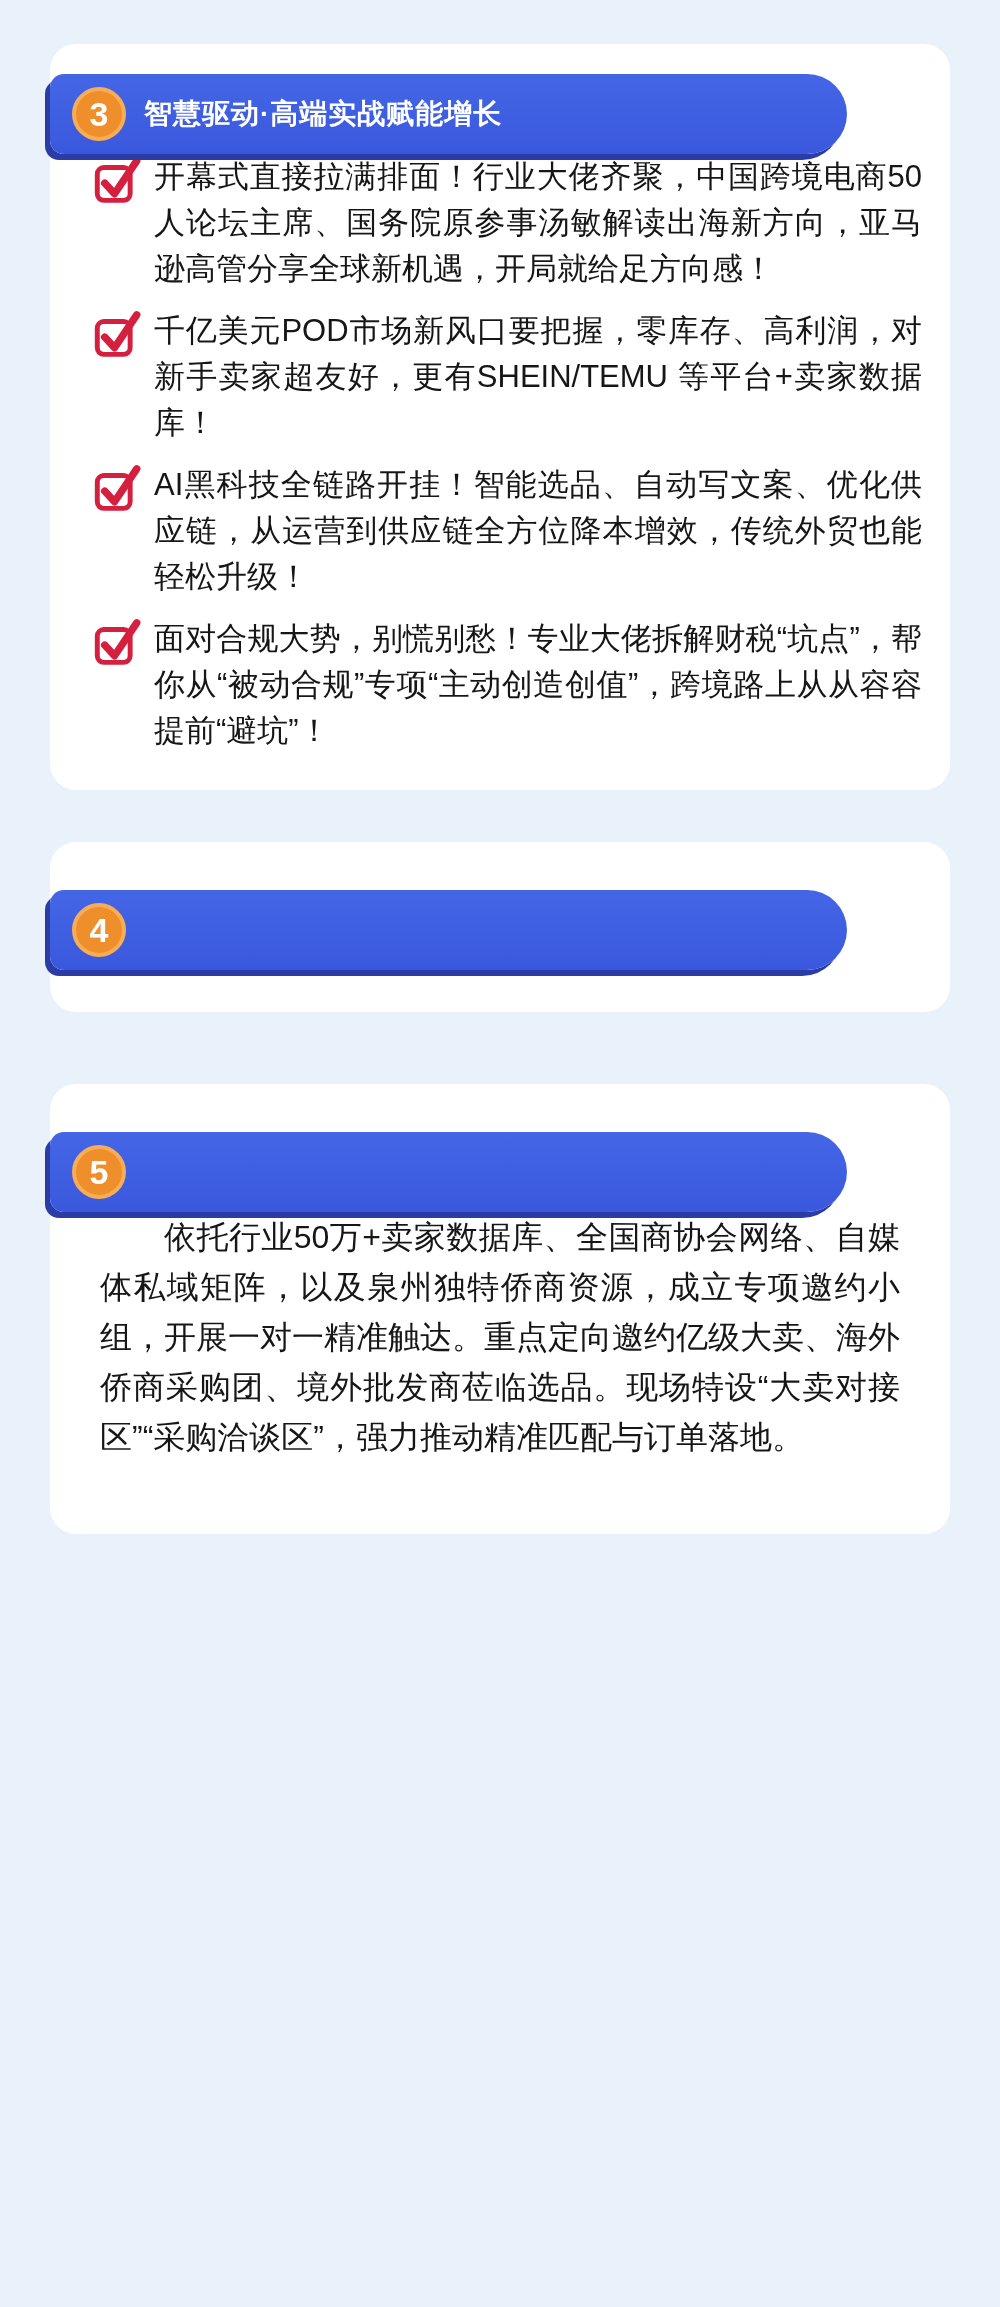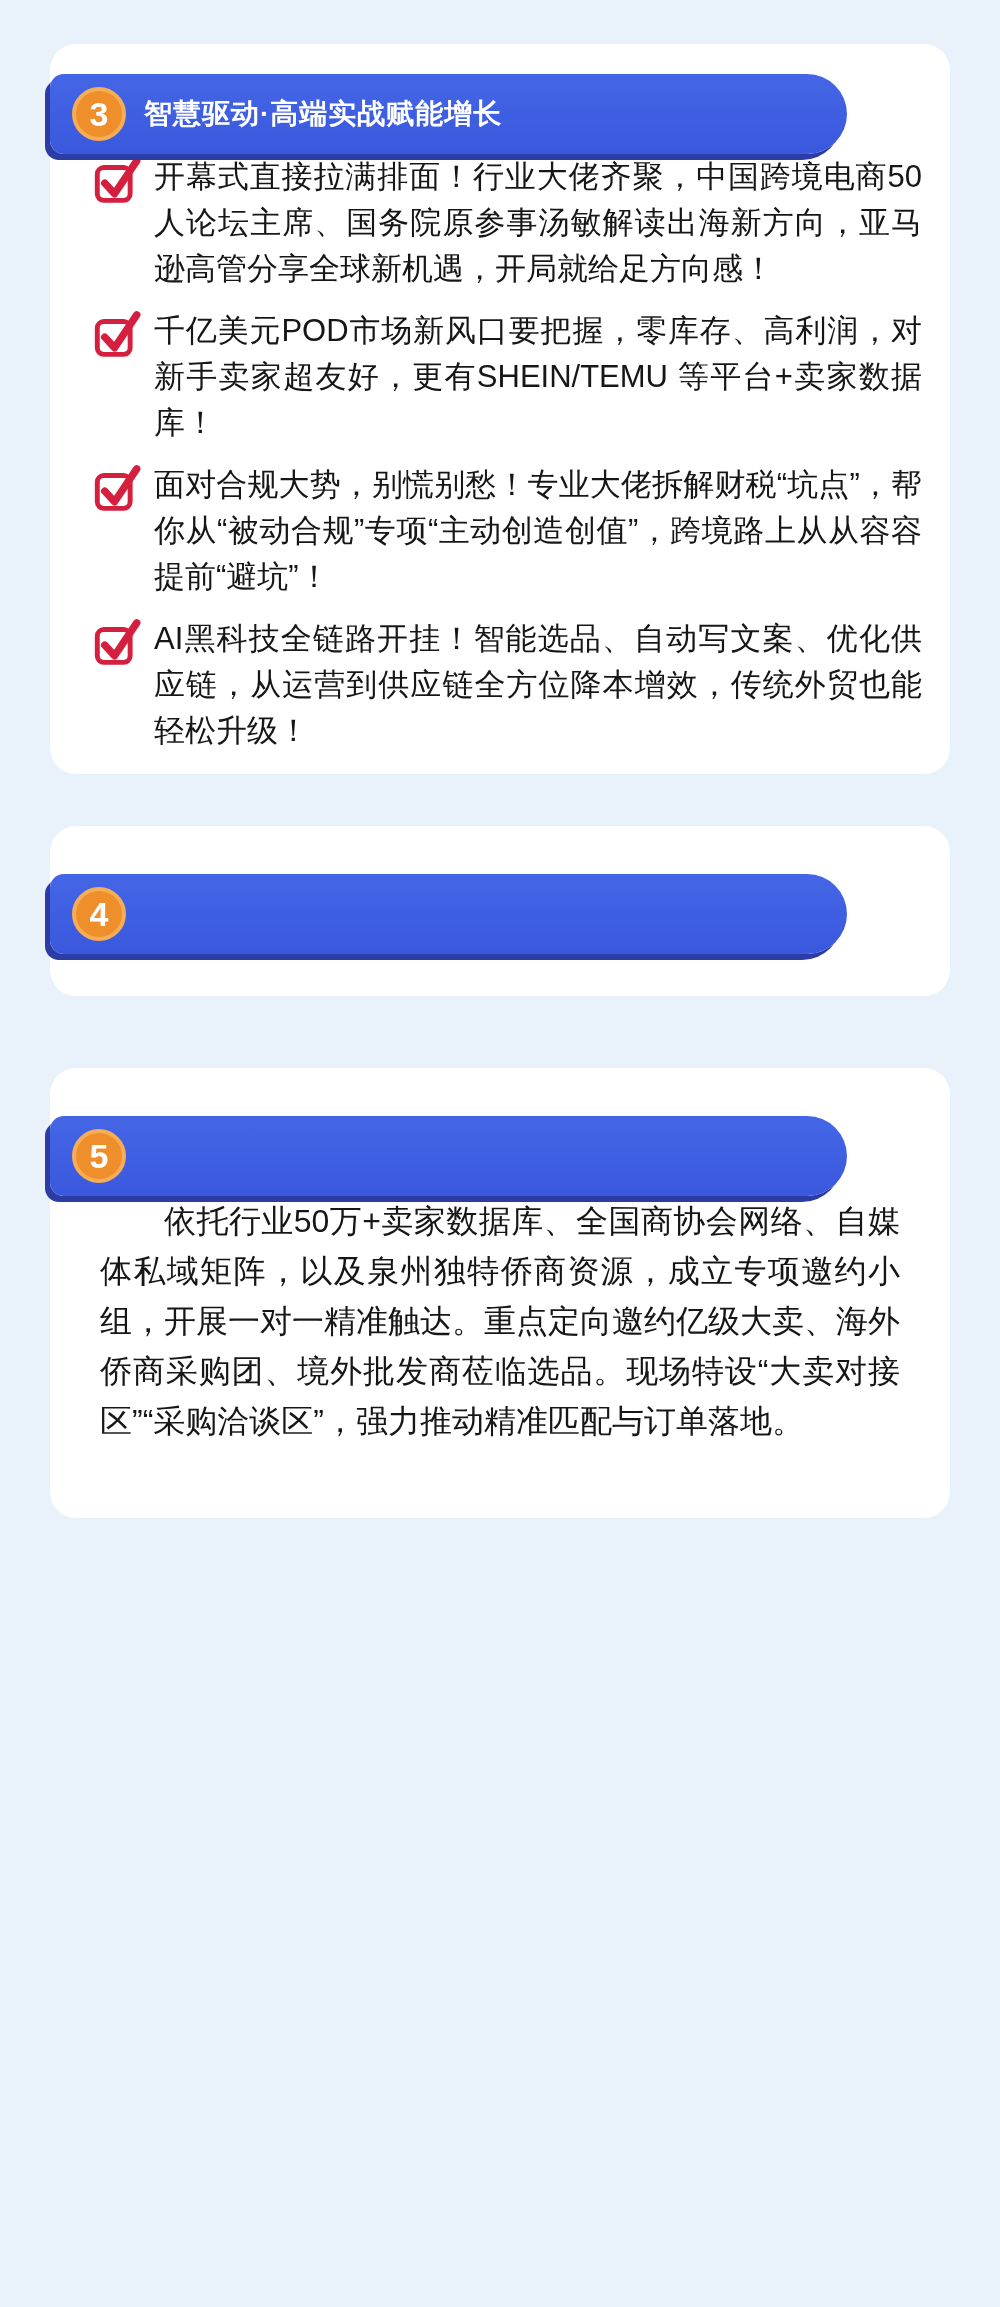--- a/index.html
+++ b/index.html
@@ -69,21 +69,21 @@
     line-height: 50px;
     text-align: justify;
     text-indent: 2em;
   }
 
   .checklist {
     margin: 28px 28px 0 44px;
     display: flex;
     flex-direction: column;
     gap: 16px;
-    padding-bottom: 20px;
+    padding-bottom: 36px;
   }
   .check-item {
     display: flex;
     align-items: flex-start;
     gap: 14px;
   }
   .check-icon {
     flex: none;
     width: 46px;
     height: 46px;
@@ -134,31 +134,31 @@
         <span class="check-text">千亿美元POD市场新风口要把握，零库存、高利润，对新手卖家超友好，更有SHEIN/TEMU 等平台+卖家数据库！</span>
       </div>
 
       <div class="check-item">
         <span class="check-icon">
           <svg width="46" height="46" viewBox="0 0 56 56">
             <rect x="4" y="14" width="40" height="40" rx="8" fill="none" stroke="#d41f3e" stroke-width="6"></rect>
             <path d="M13 33 L25 46 L52 6" fill="none" stroke="#d41f3e" stroke-width="9" stroke-linecap="round" stroke-linejoin="round"></path>
           </svg>
         </span>
-        <span class="check-text">面对合规大势，别慌别愁！专业大佬拆解财税“坑点”，帮你从“被动合规”专项“主动创造创值”，跨境路上从从容容提前“避坑”！</span>
+        <span class="check-text">AI黑科技全链路开挂！智能选品、自动写文案、优化供应链，从运营到供应链全方位降本增效，传统外贸也能轻松升级！</span>
       </div>
 
       <div class="check-item">
         <span class="check-icon">
           <svg width="46" height="46" viewBox="0 0 56 56">
             <rect x="4" y="14" width="40" height="40" rx="8" fill="none" stroke="#d41f3e" stroke-width="6"></rect>
             <path d="M13 33 L25 46 L52 6" fill="none" stroke="#d41f3e" stroke-width="9" stroke-linecap="round" stroke-linejoin="round"></path>
           </svg>
         </span>
-        <span class="check-text">AI黑科技全链路开挂！智能选品、自动写文案、优化供应链，从运营到供应链全方位降本增效，传统外贸也能轻松升级！</span>
+        <span class="check-text">面对合规大势，别慌别愁！专业大佬拆解财税“坑点”，帮你从“被动合规”专项“主动创造创值”，跨境路上从从容容提前“避坑”！</span>
       </div>
 
     </div>
   </section>
 
   <section class="card gap-md pad-bottom-md">
     <div class="banner">
       <div class="badge">
         <span>4</span>
       </div>

